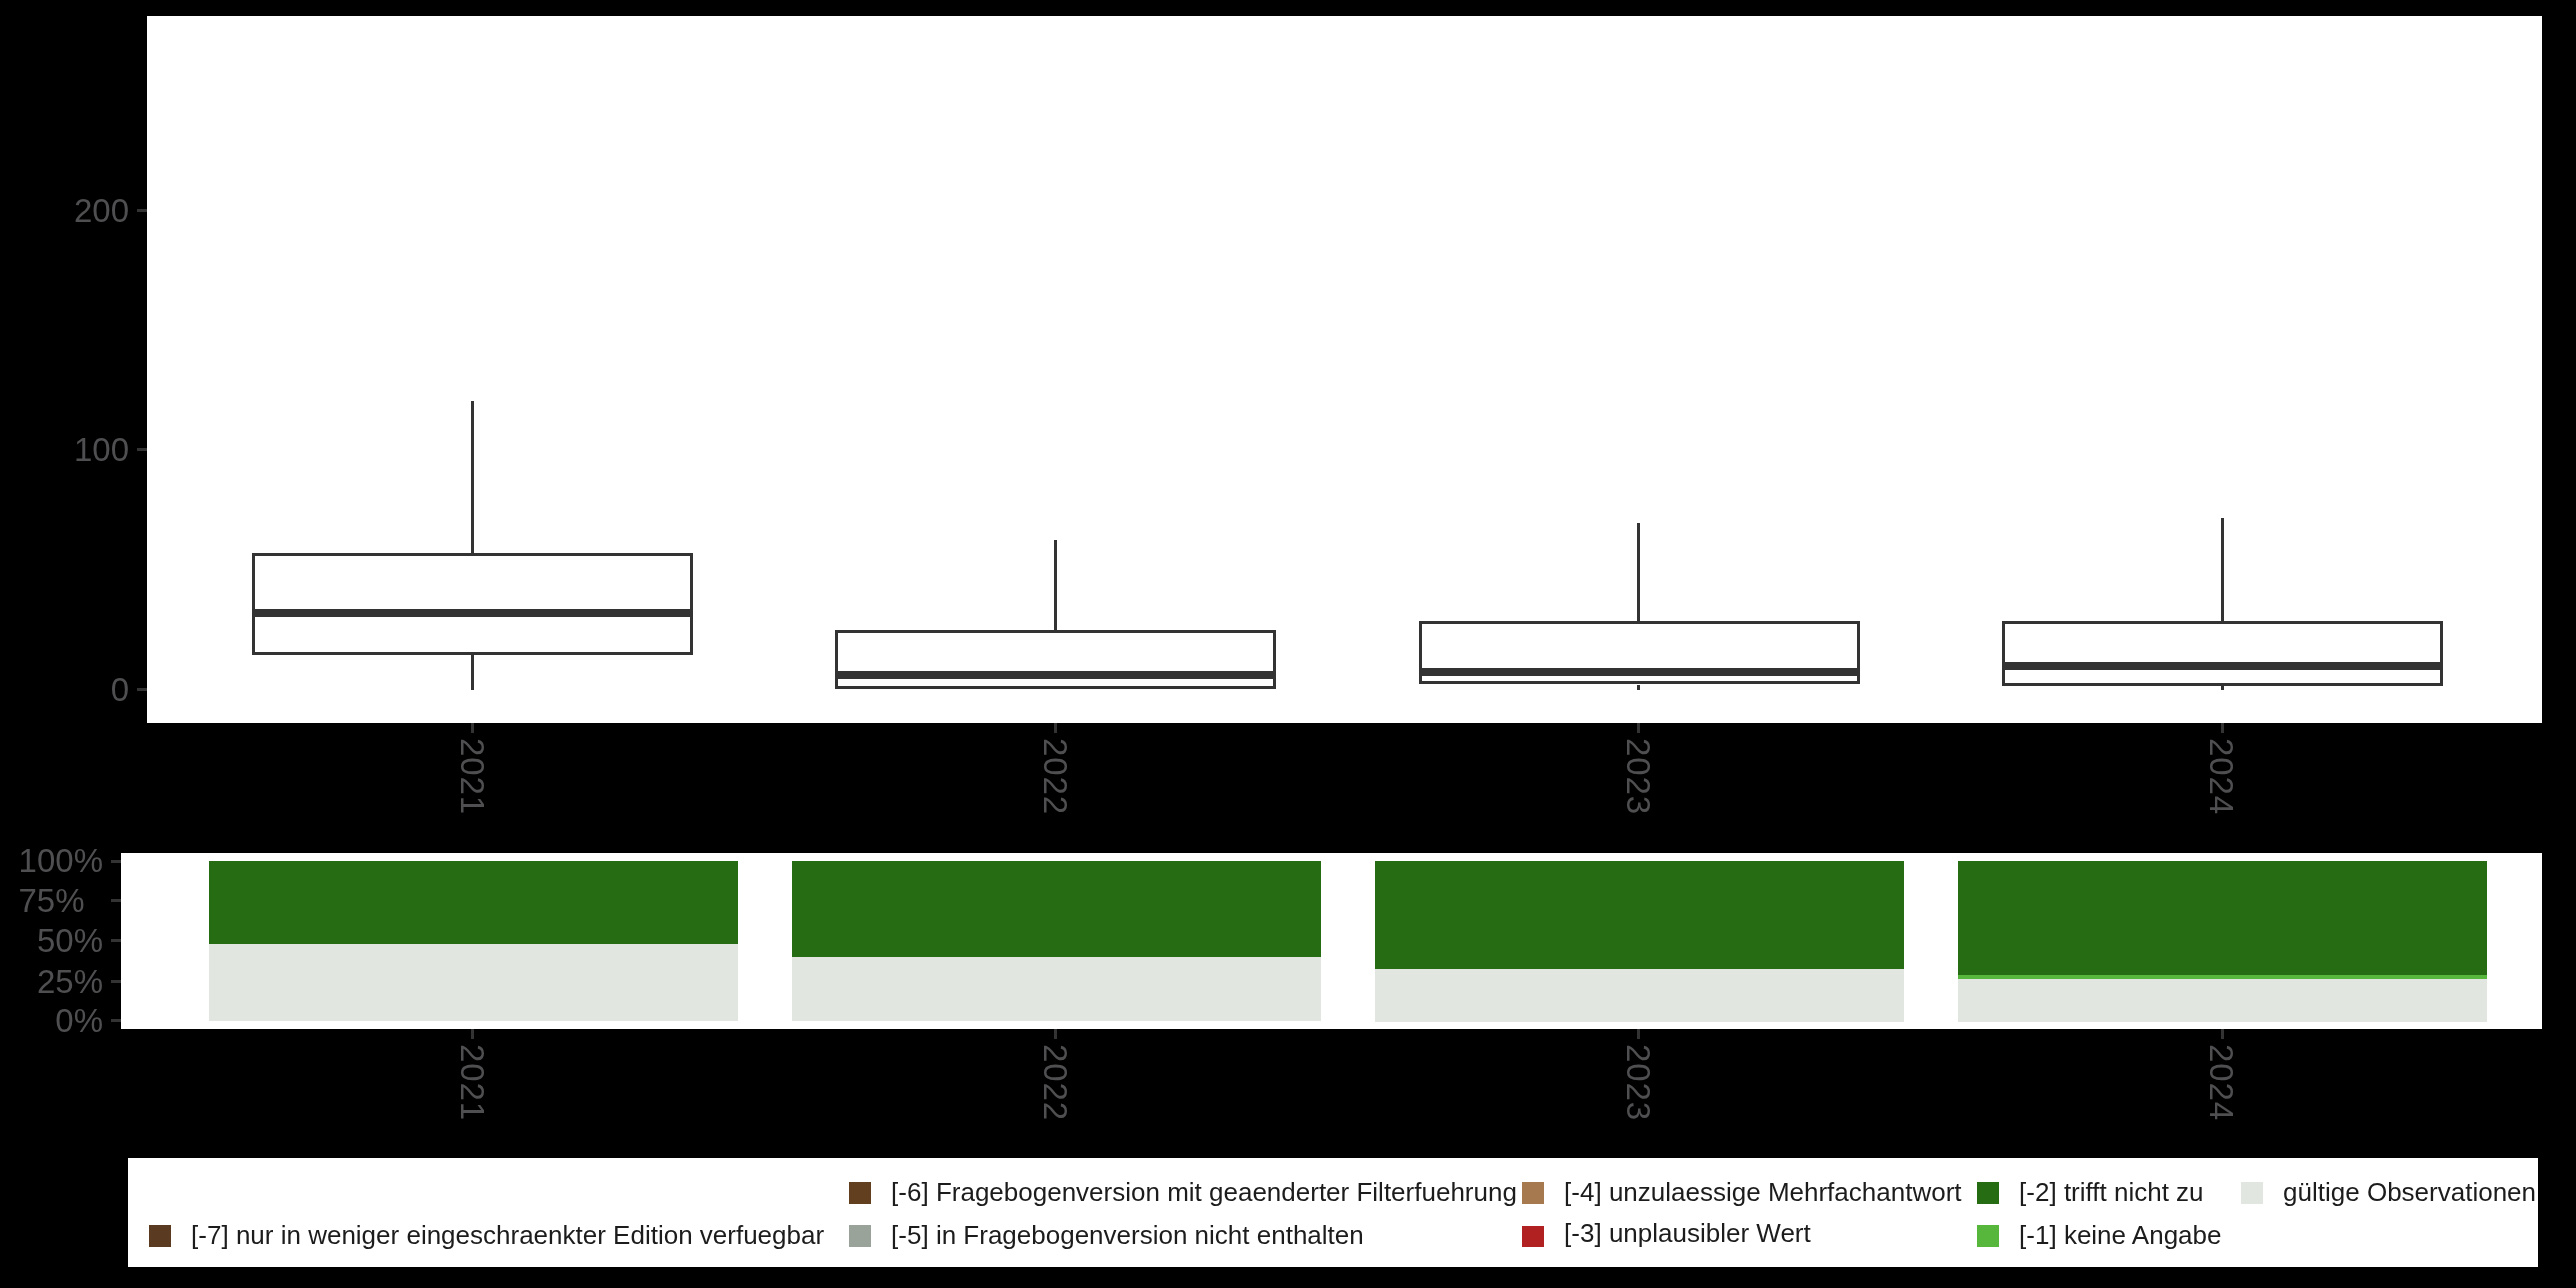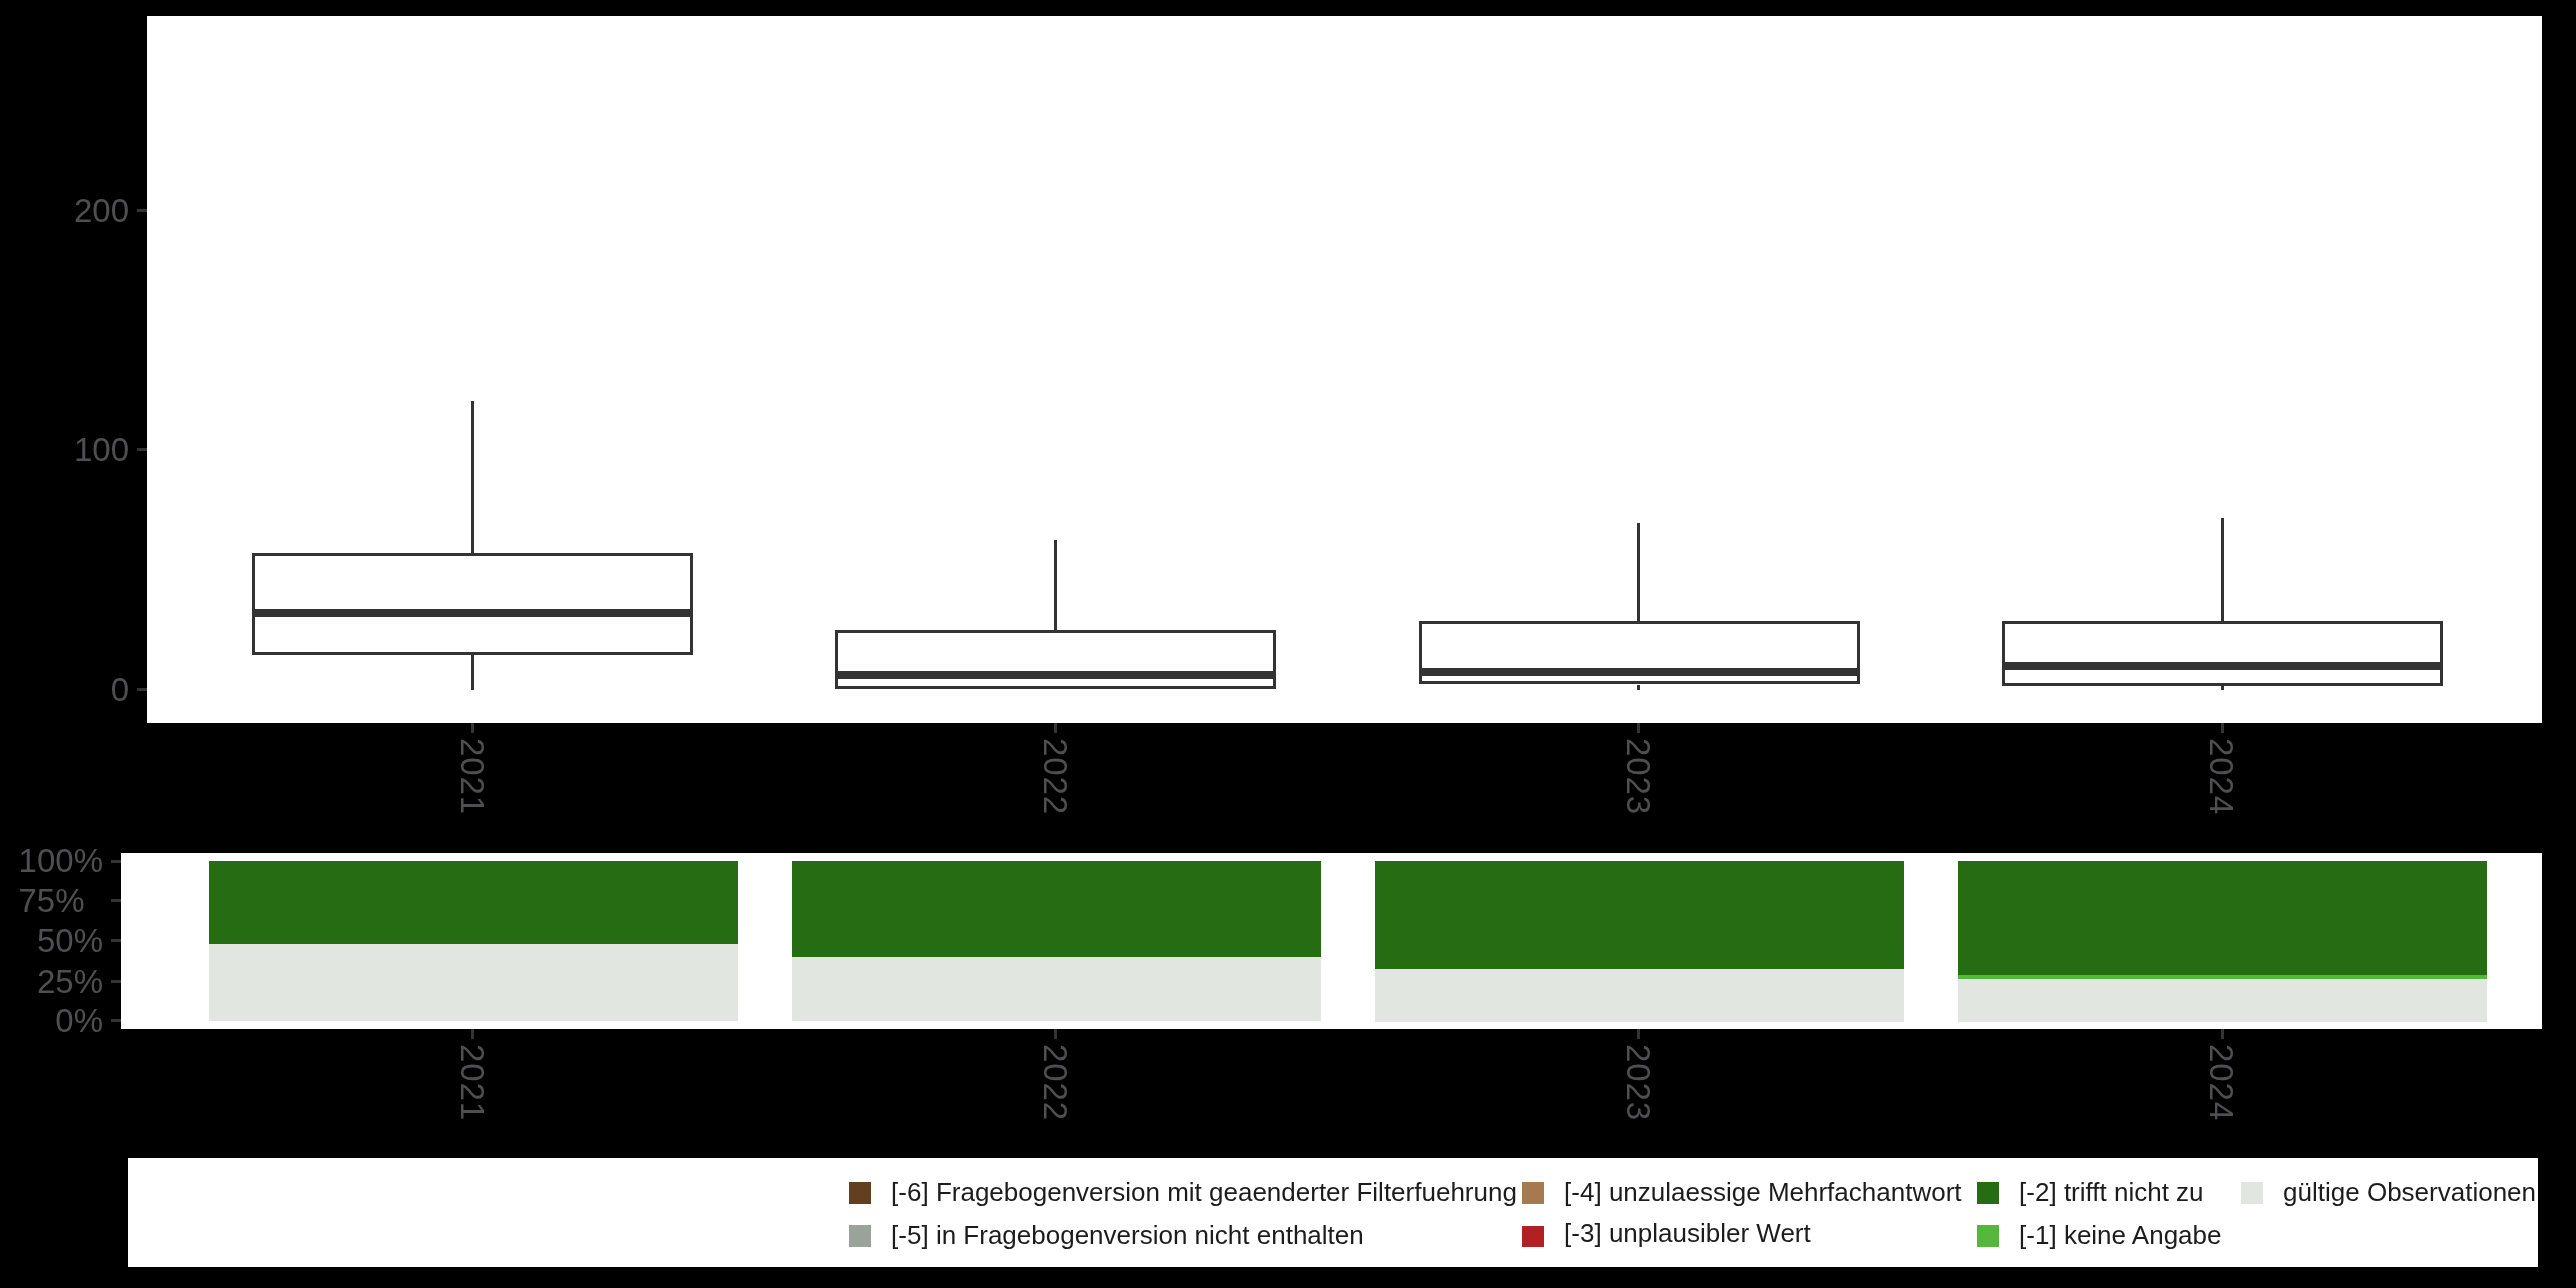--- a/index.html
+++ b/index.html
@@ -88,20 +88,24 @@
   </div>
   <div class="legend-item" style="left:1977px;top:1182px;">
     <span class="legend-swatch" style="background-color: rgb(37, 108, 18);"></span>
     <span class="legend-label">[-2] trifft nicht zu</span>
   </div>
   <div class="legend-item" style="left:2241px;top:1182px;">
     <span class="legend-swatch" style="background-color: rgb(226, 230, 224);"></span>
     <span class="legend-label">gültige Observationen</span>
   </div>
 
+  <div class="legend-item" style="left:149px;top:1225px;">
+    <span class="legend-swatch" style="background-color: rgb(90, 58, 32);"></span>
+    <span class="legend-label">[-7] nur in weniger eingeschraenkter Edition verfuegbar</span>
+  </div>
   <div class="legend-item" style="left:849px;top:1225px;">
     <span class="legend-swatch" style="background-color: rgb(154, 163, 154);"></span>
     <span class="legend-label">[-5] in Fragebogenversion nicht enthalten</span>
   </div>
   <div class="legend-item" style="left:1522px;top:1225px;align-items:flex-end;">
     <span class="legend-swatch" style="background-color: rgb(177, 33, 33);"></span>
     <span class="legend-label">[-3] unplausibler Wert</span>
   </div>
   <div class="legend-item" style="left:1977px;top:1225px;">
     <span class="legend-swatch" style="background-color: rgb(86, 183, 60);"></span>

